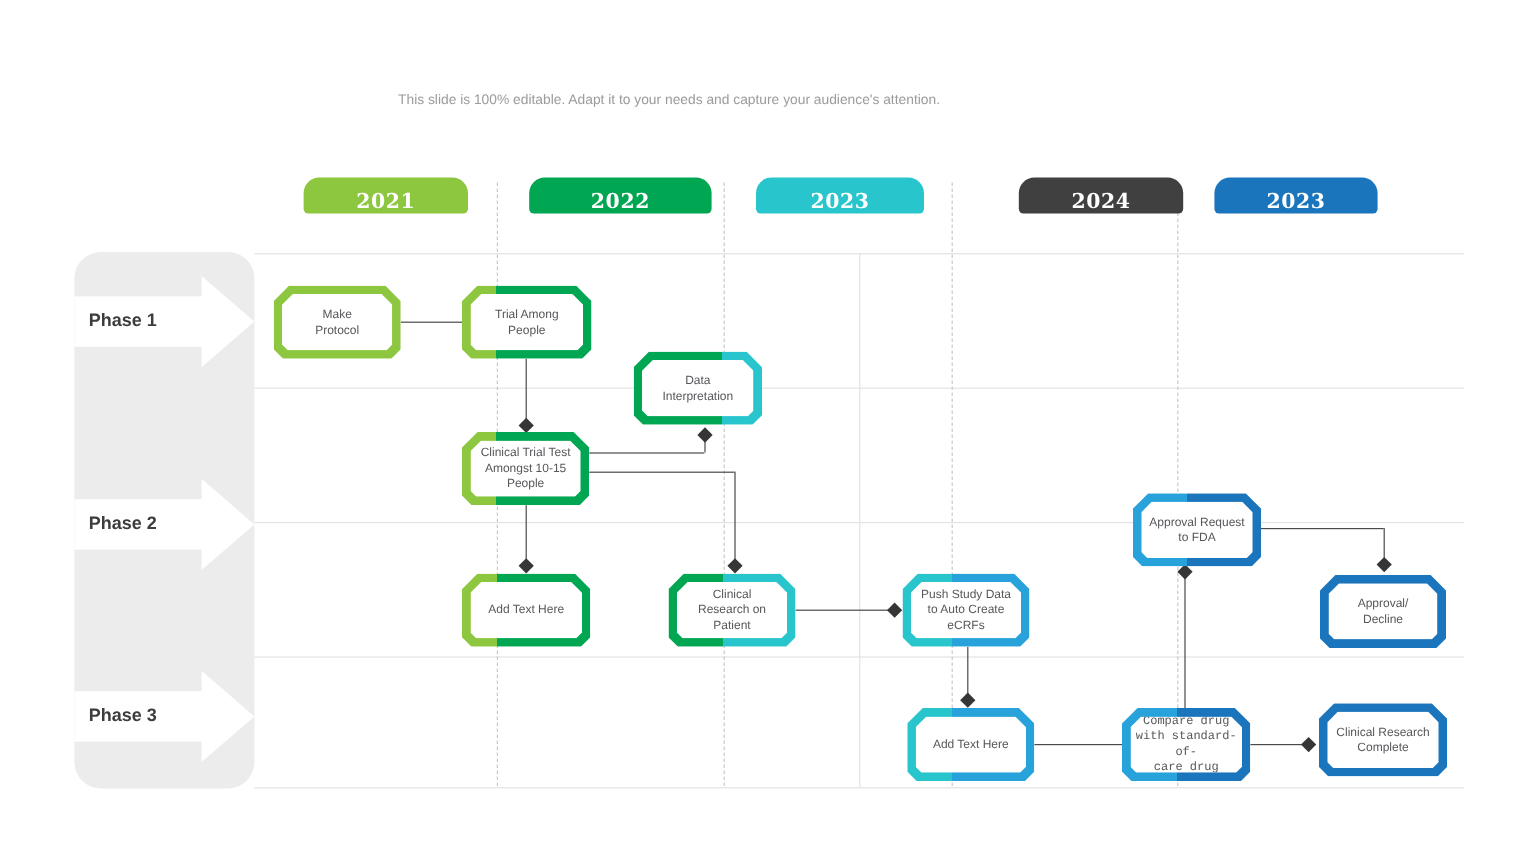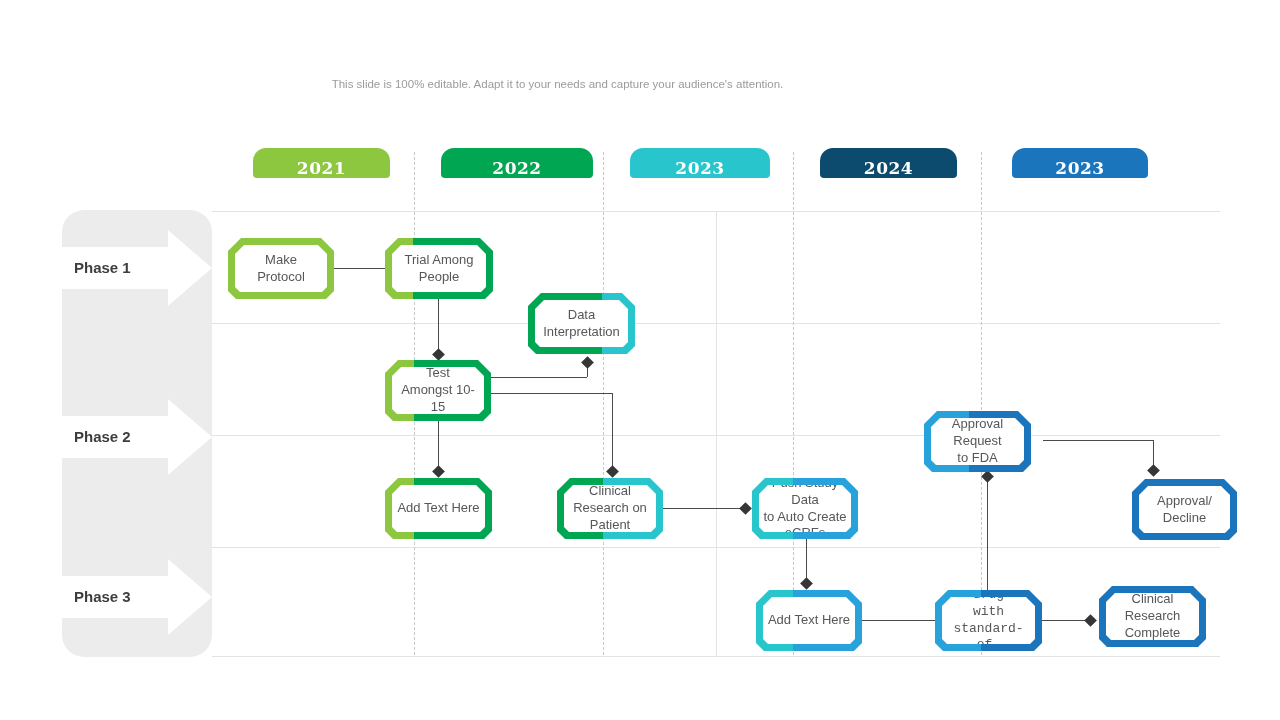--- a/index.html
+++ b/index.html
@@ -41,21 +41,21 @@
   .node{
     position:absolute;
     clip-path:polygon(13px 0,calc(100% - 13px) 0,100% 13px,100% calc(100% - 8px),calc(100% - 8px) 100%,8px 100%,0 calc(100% - 8px),0 13px);
   }
   .node-inner{
     position:absolute;inset:7px;background:#ffffff;
     clip-path:polygon(9px 0,calc(100% - 9px) 0,100% 9px,100% calc(100% - 5px),calc(100% - 5px) 100%,5px 100%,0 calc(100% - 5px),0 9px);
     display:flex;align-items:center;justify-content:center;text-align:center;padding:1px 4px;
   }
   .node-inner span{
-    font-size:13px;line-height:1.3;color:#56575a;white-space:pre-line;
+    font-size:10px;line-height:1.3;color:#56575a;white-space:pre-line;
   }
   .seg{position:absolute;background:#4a4a4a;}
   .diamond{position:absolute;width:9px;height:9px;background:#363636;transform:rotate(45deg);}
 </style>
 </head>
 <body>
 
 <div id="canvas">
   <div class="subtitle">This slide is 100% editable. Adapt it to your needs and capture your audience's attention.</div>
   <div id="grid-layer">
@@ -145,27 +145,27 @@
 Patient</span>
         </div>
       </div>
       <div class="node" style="left: 752px; top: 478px; width: 106px; height: 61px; background: linear-gradient(90deg, rgb(41, 197, 205) 0px, rgb(41, 197, 205) 39%, rgb(39, 162, 219) 39%, rgb(39, 162, 219) 100%);">
         <div class="node-inner">
           <span>Push Study Data
 to Auto Create
 eCRFs</span>
         </div>
       </div>
-      <div class="node" style="left: 924px; top: 411px; width: 107px; height: 61px; background: linear-gradient(90deg, rgb(39, 162, 219) 0px, rgb(39, 162, 219) 42%, rgb(27, 117, 188) 42%, rgb(27, 117, 188) 100%);">
+      <div class="node" style="left: 944px; top: 411px; width: 107px; height: 61px; background: linear-gradient(90deg, rgb(39, 162, 219) 0px, rgb(39, 162, 219) 42%, rgb(27, 117, 188) 42%, rgb(27, 117, 188) 100%);">
         <div class="node-inner">
           <span>Approval Request
 to FDA</span>
         </div>
       </div>
-      <div class="node" style="left: 1100px; top: 479px; width: 105px; height: 61px; background: rgb(27, 117, 188); margin-left: 32px;">
+      <div class="node" style="left: 1100px; top: 479px; width: 105px; height: 61px; background: rgb(27, 117, 188);">
         <div class="node-inner">
           <span>Approval/
 Decline</span>
         </div>
       </div>
       <div class="node" style="left: 756px; top: 590px; width: 106px; height: 61px; background: linear-gradient(90deg, rgb(41, 197, 205) 0px, rgb(41, 197, 205) 35%, rgb(39, 162, 219) 35%, rgb(39, 162, 219) 100%);">
         <div class="node-inner">
           <span>Add Text Here</span>
         </div>
       </div>
@@ -186,20 +186,20 @@
   <div id="tab-layer">
       <div class="year-tab" style="left: 253px; width: 137px; background: rgb(141, 198, 63);">
         <span>2021</span>
       </div>
       <div class="year-tab" style="left: 441px; width: 152px; background: rgb(0, 166, 81);">
         <span>2022</span>
       </div>
       <div class="year-tab" style="left: 630px; width: 140px; background: rgb(41, 197, 205);">
         <span>2023</span>
       </div>
-      <div class="year-tab" style="left: 820px; width: 137px; background: #0c4a6e;">
+      <div class="year-tab" style="left: 849px; width: 137px; background: #404040;">
         <span>2024</span>
       </div>
       <div class="year-tab" style="left: 1012px; width: 136px; background: rgb(27, 117, 188);">
         <span>2023</span>
       </div>
     </div>
 </div>
 
 </body></html>

